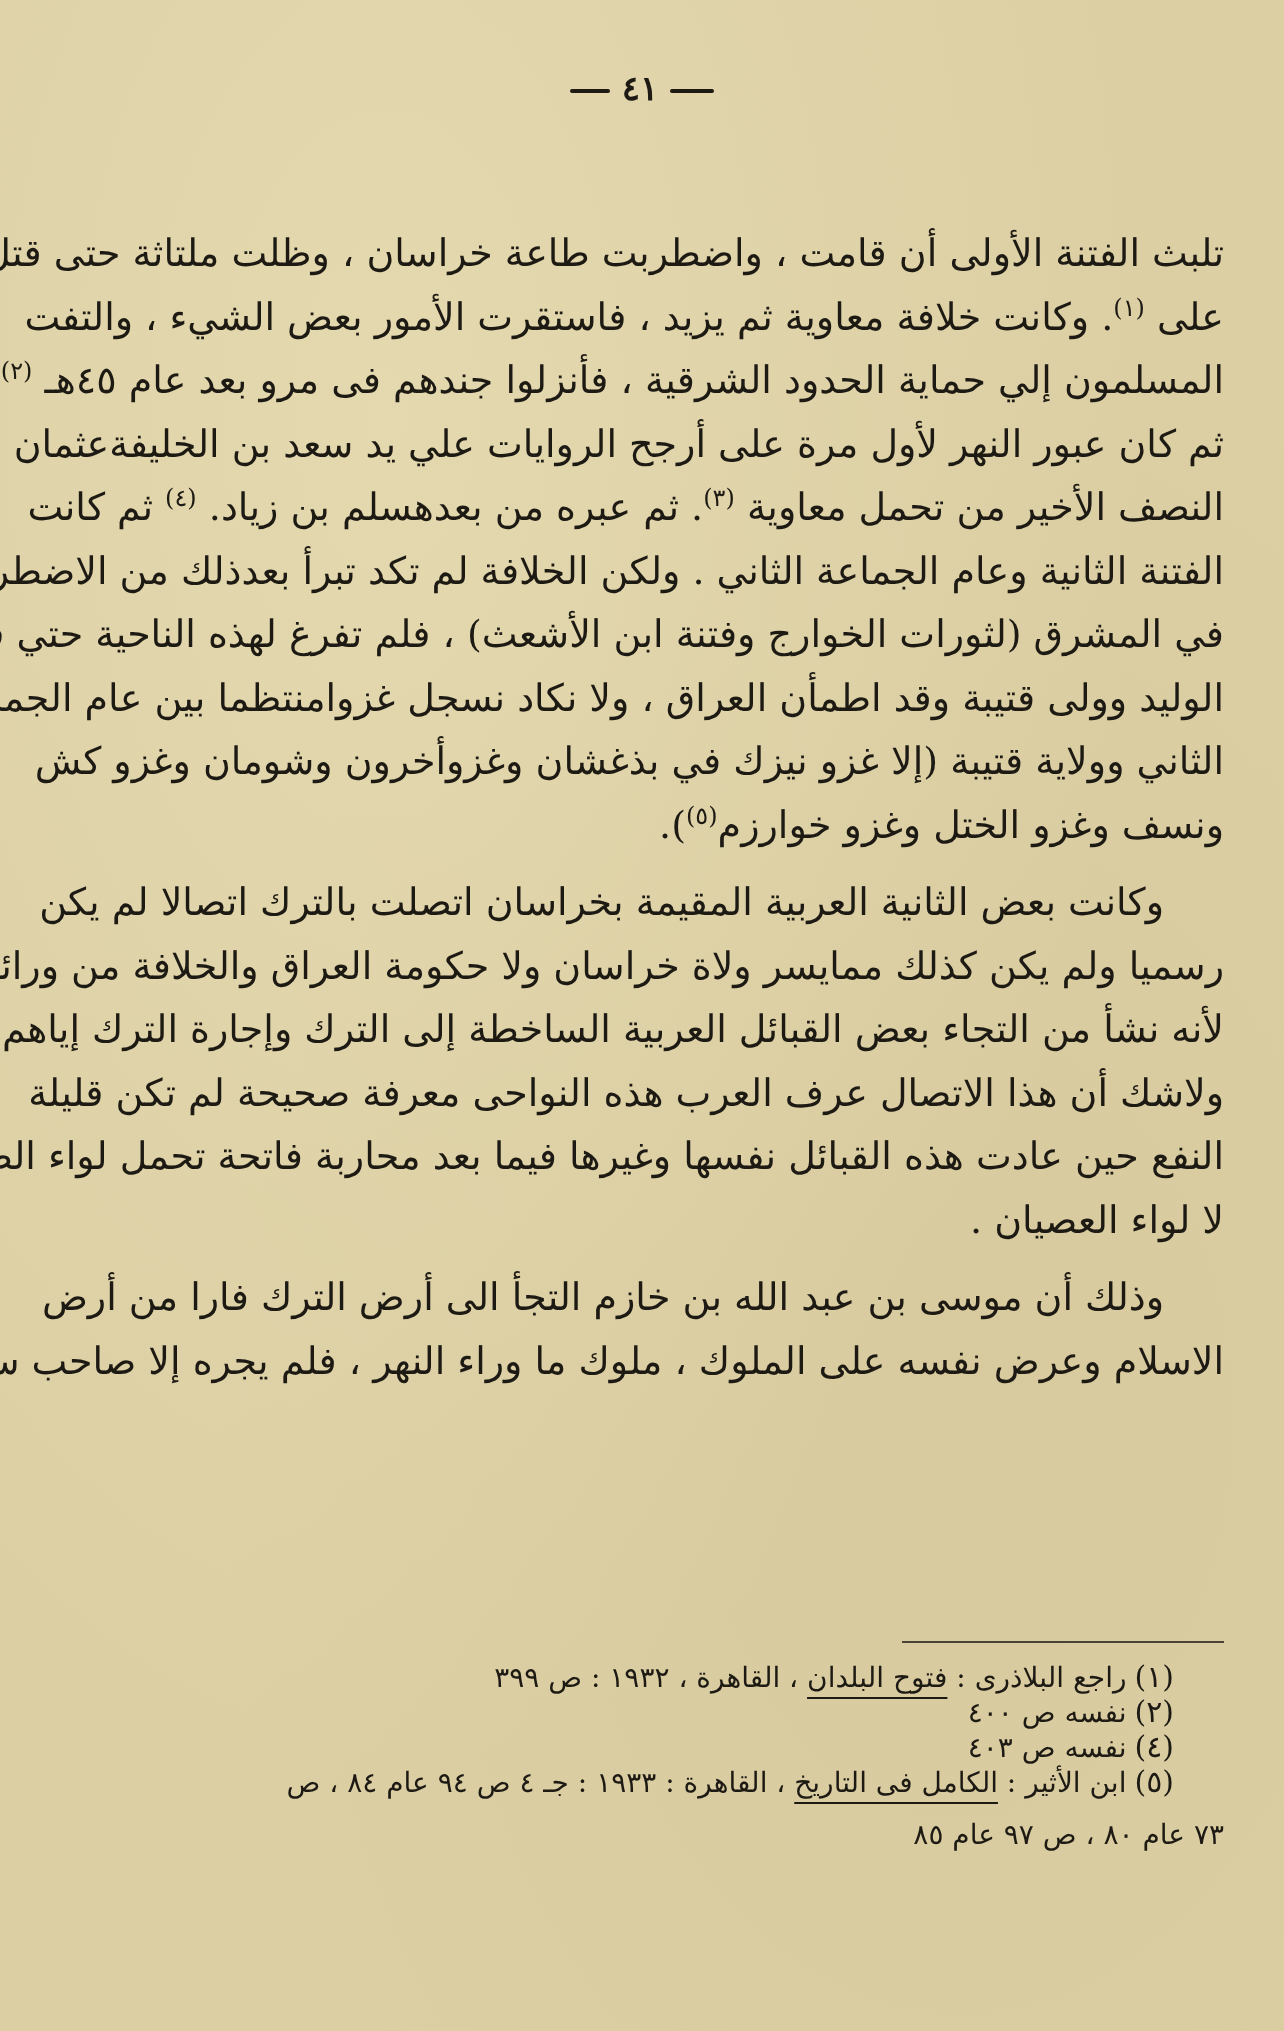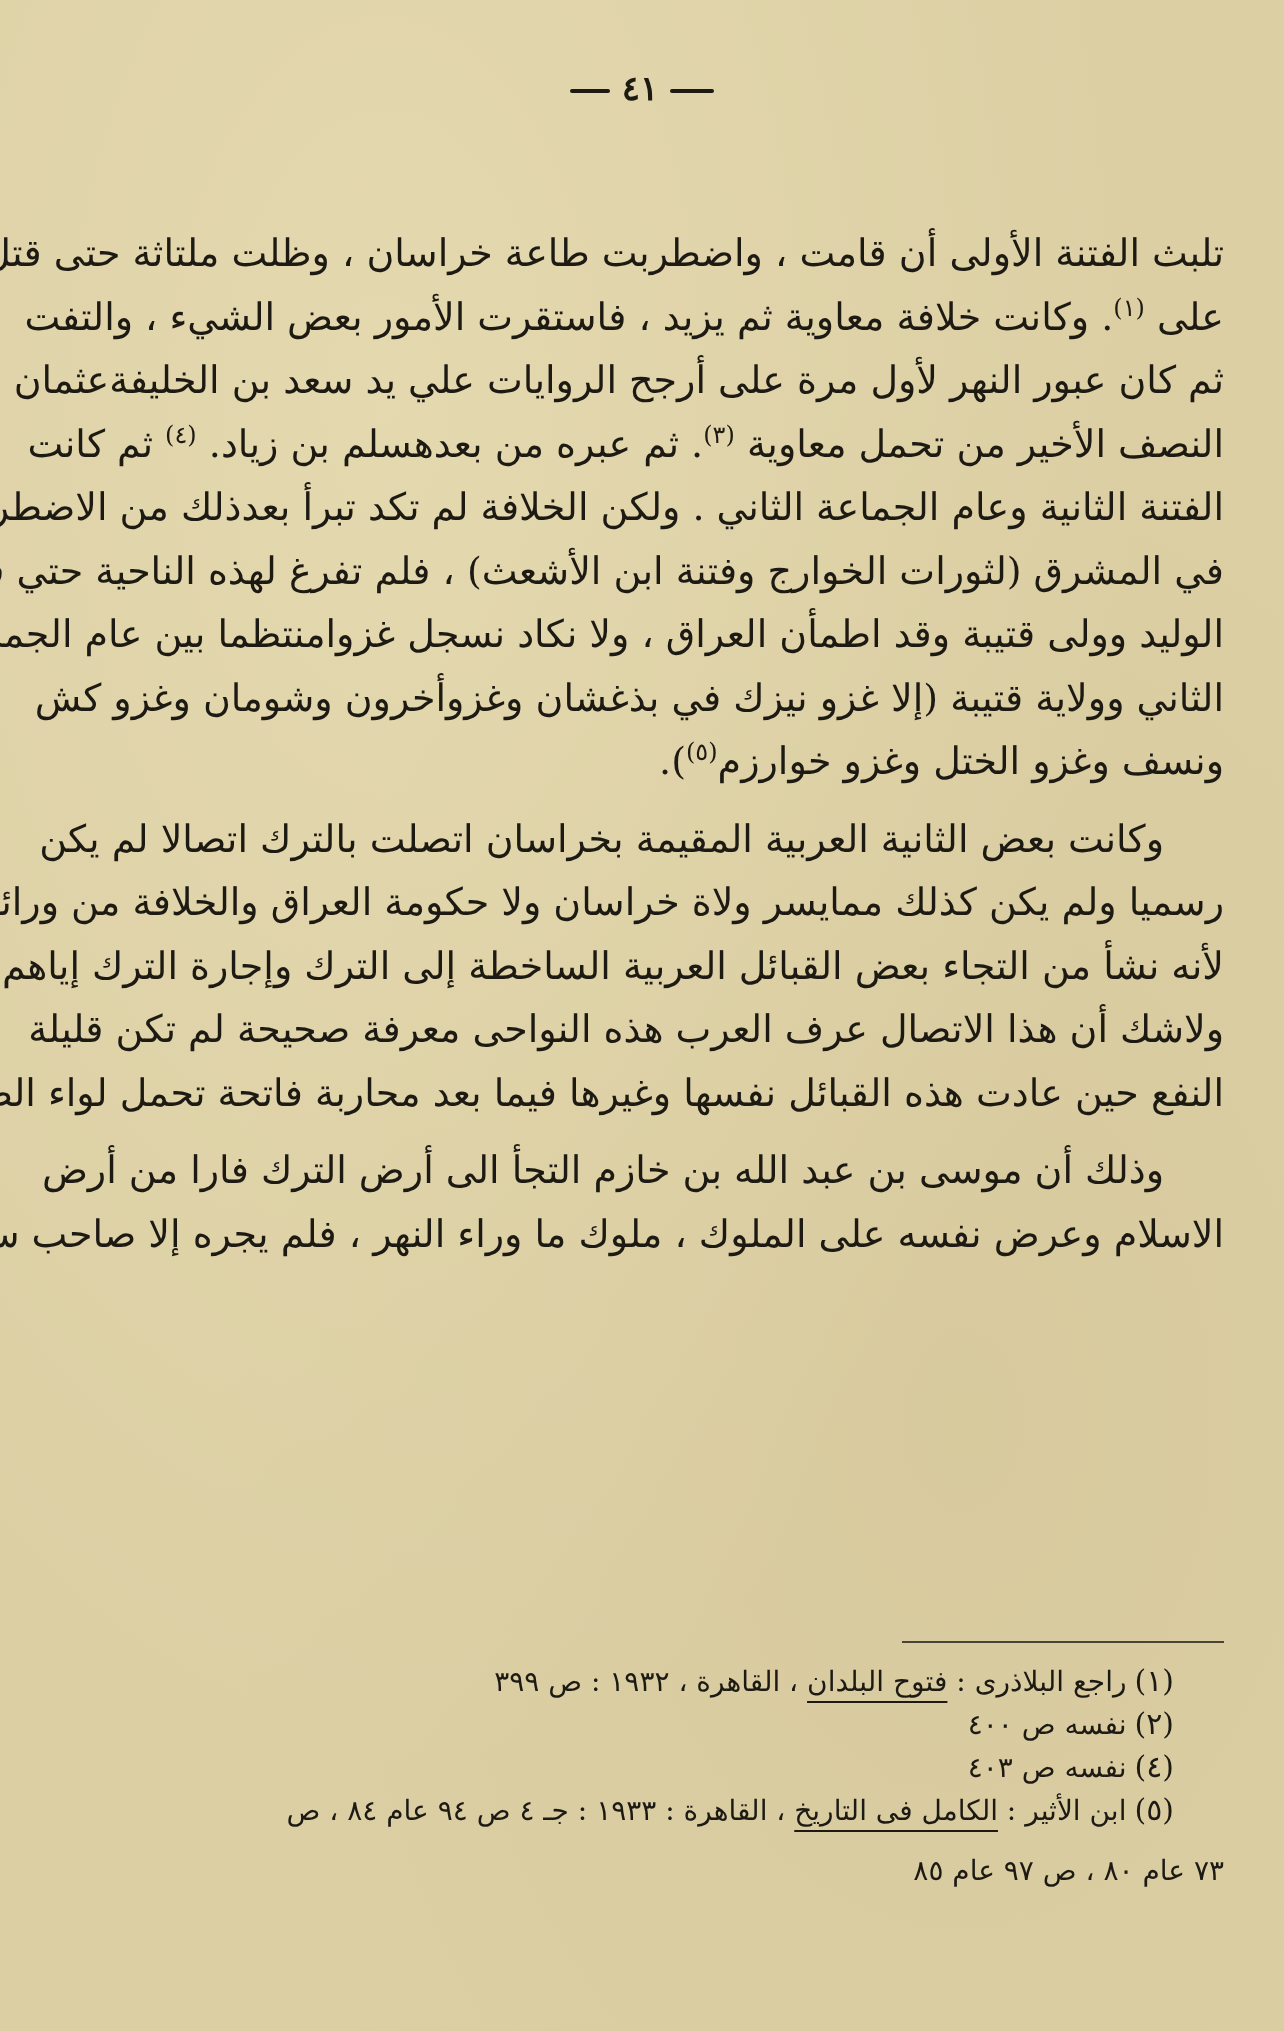--- a/index.html
+++ b/index.html
@@ -79,21 +79,21 @@
       height: 2px;
       background: #4a4438;
     }
     .footnotes {
       position: absolute;
       top: 1660px;
       right: 60px;
       width: 1160px;
       direction: rtl;
       font-size: 28px;
-      line-height: 42px;
+      line-height: 34px;
     }
     .footnote {
       display: block;
       white-space: nowrap;
       text-align: right;
     }
     .footnote .num {
       font-size: 30px;
       margin-left: 8px;
     }
@@ -113,35 +113,37 @@
 
   <div class="page-number">
     <span class="dash right"></span><span>٤١</span><span class="dash left"></span>
   </div>
 
   <div class="body-text">
 
     <div>
       <span class="line"><span>تلبث الفتنة الأولى أن قامت ، واضطربت طاعة خراسان ، وظلت ملتاثة حتى قتل</span></span>
       <span class="line"><span>على</span> <sup class="fn">(١)</sup><span>. وكانت خلافة معاوية ثم يزيد ، فاستقرت الأمور بعض الشيء ، والتفت</span></span>
+      <span class="line"><span>المسلمون إلي حماية الحدود الشرقية ، فأنزلوا جندهم فى مرو بعد عام ٤٥هـ</span> <sup class="fn">(٢)</sup> </span>
       <span class="line"><span>ثم كان عبور النهر لأول مرة على أرجح الروايات علي يد سعد بن الخليفةعثمان ، فى</span></span>
       <span class="line"><span>النصف الأخير من تحمل معاوية</span> <sup class="fn">(٣)</sup><span>. ثم عبره من بعدهسلم بن زياد.</span> <sup class="fn">(٤)</sup> <span>ثم كانت</span></span>
       <span class="line"><span>الفتنة الثانية وعام الجماعة الثاني . ولكن الخلافة لم تكد تبرأ بعدذلك من الاضطراب</span></span>
       <span class="line"><span>في المشرق (لثورات الخوارج وفتنة ابن الأشعث) ، فلم تفرغ لهذه الناحية حتي قام</span></span>
       <span class="line"><span>الوليد وولى قتيبة وقد اطمأن العراق ، ولا نكاد نسجل غزوامنتظما بين عام الجماعة</span></span>
       <span class="line"><span>الثاني وولاية قتيبة (إلا غزو نيزك في بذغشان وغزوأخرون وشومان وغزو كش</span></span>
       <span class="line last"><span>ونسف وغزو الختل وغزو خوارزم</span><sup class="fn">(٥)</sup><span>).</span></span>
     </div>
 
     <div style="margin-top:14px;">
       <span class="line" style="padding-right:60px;"><span>وكانت بعض الثانية العربية المقيمة بخراسان اتصلت بالترك اتصالا لم يكن</span></span>
       <span class="line"><span>رسميا ولم يكن كذلك ممايسر ولاة خراسان ولا حكومة العراق والخلافة من ورائهما</span></span>
       <span class="line"><span>لأنه نشأ من التجاء بعض القبائل العربية الساخطة إلى الترك وإجارة الترك إياهم .</span></span>
       <span class="line"><span>ولاشك أن هذا الاتصال عرف العرب هذه النواحى معرفة صحيحة لم تكن قليلة</span></span>
       <span class="line"><span>النفع حين عادت هذه القبائل نفسها وغيرها فيما بعد محاربة فاتحة تحمل لواء الطاعة</span></span>
+      <span class="line last"><span>لا لواء العصيان .</span></span>
     </div>
 
     <div style="margin-top:14px;">
       <span class="line" style="padding-right:60px;"><span>وذلك أن موسى بن عبد الله بن خازم التجأ الى أرض الترك فارا من أرض</span></span>
       <span class="line"><span>الاسلام وعرض نفسه على الملوك ، ملوك ما وراء النهر ، فلم يجره إلا صاحب سمرقند.</span></span>
     </div>
   </div>
 
   <div class="separator"></div>
 

